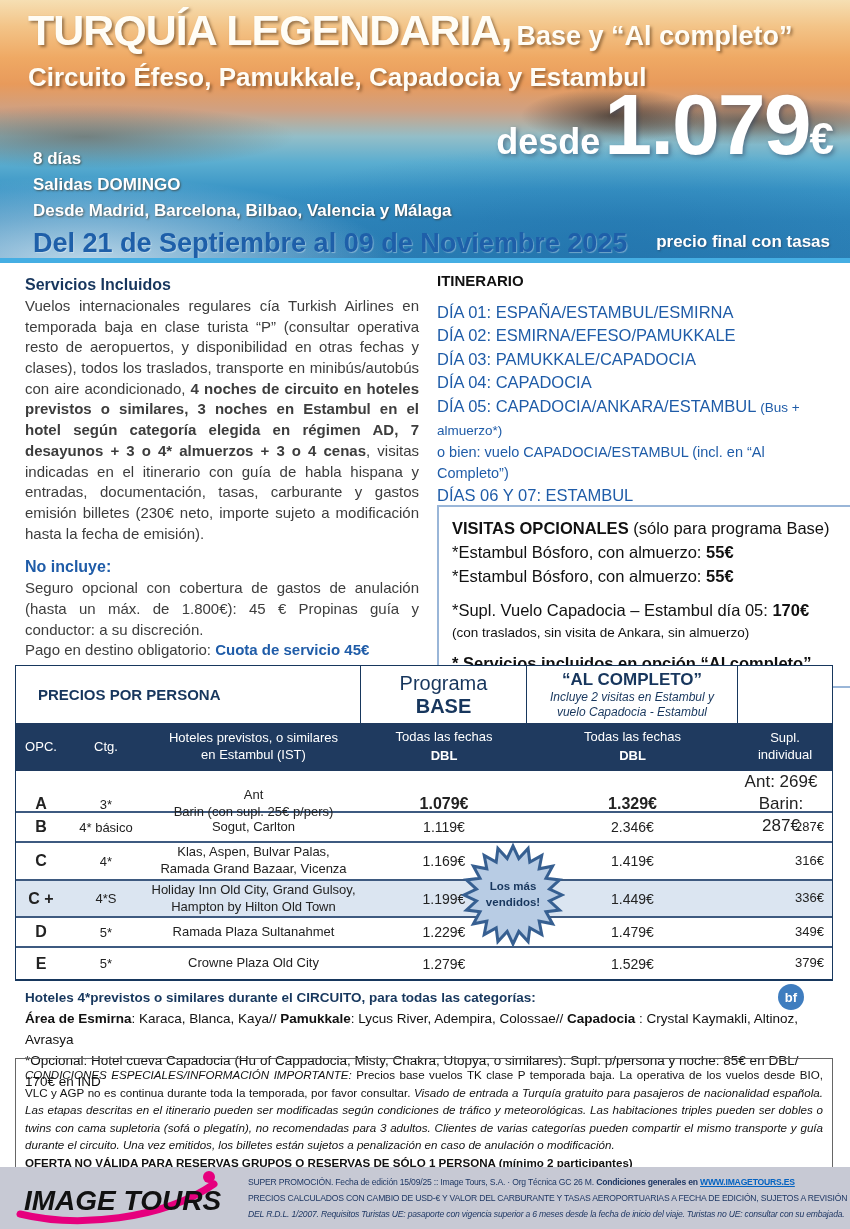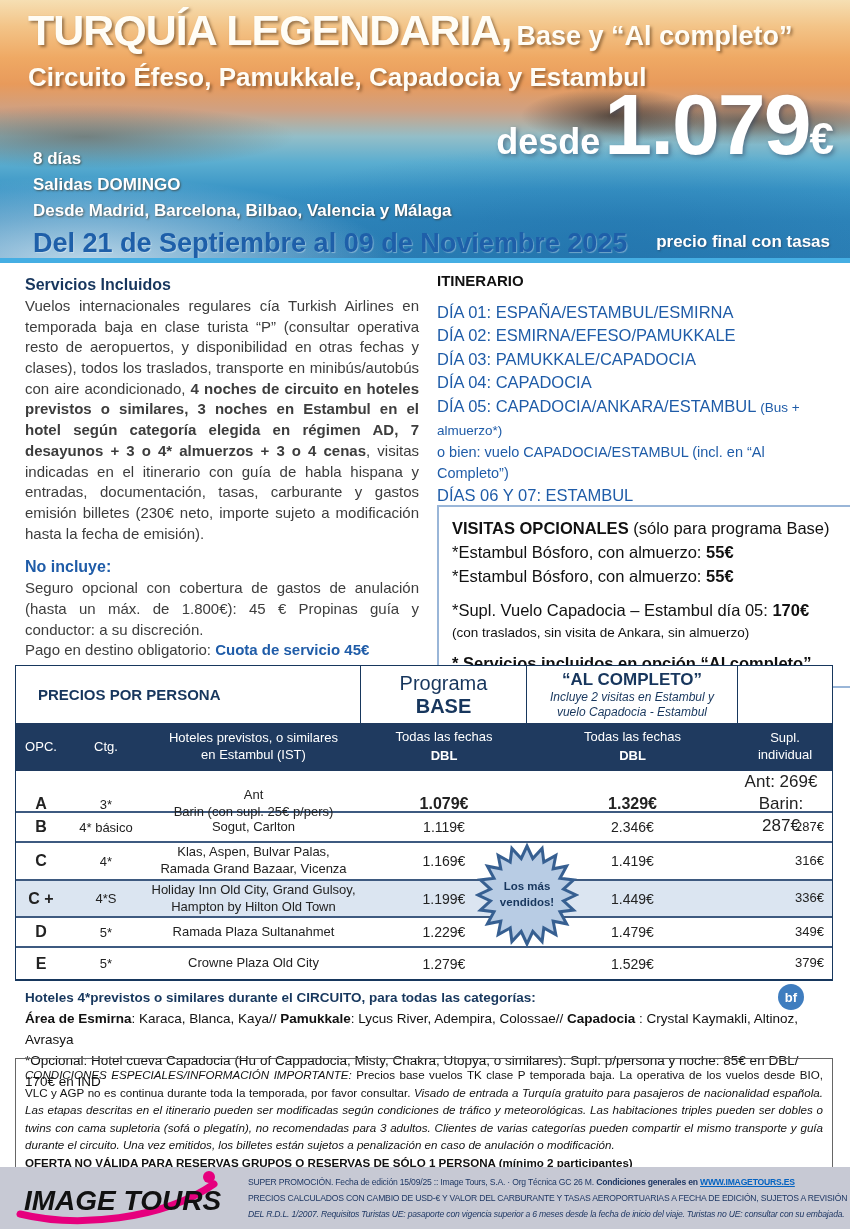--- a/index.html
+++ b/index.html
@@ -96,21 +96,21 @@
   .drow .opc { font-size:16px; font-weight:bold; }
   .drow .ctg { font-size:13px; }
   .drow .hot { font-size:13px; line-height:1.3; }
   .drow .prc { font-size:14px; }
   .drow .sup { font-size:13px; align-items:flex-end; padding-right:8px; line-height:1.3; }
   .drow.rowA .prc { font-size:16px; font-weight:bold; }
   .drow.rowA .sup { font-size:17px; }
   .drow.hl { background:#dbe5f1; }
   .h40{height:40px}.h30{height:30px}.h38{height:38px}.h37{height:37px}.h33{height:33px}
 
-  .star-badge { position:absolute; left:475px; top:843px; width:104px; height:104px; z-index:5; }
+  .star-badge { position:absolute; left:461px; top:843px; width:104px; height:104px; z-index:5; }
   .star-badge svg { position:absolute; left:0; top:0; }
   .star-badge .txt {
     position:absolute; left:0; top:0; width:104px; height:104px;
     display:flex; align-items:center; justify-content:center; text-align:center;
     font-size:11.5px; font-weight:bold; color:#17365d; line-height:1.35;
   }
 
   
   .hotels-note { position:absolute; left:25px; top:988px; width:788px; font-size:13.5px; line-height:1.55; color:#111; }
   .hotels-note .l1 { font-weight:bold; color:#17375d; }

